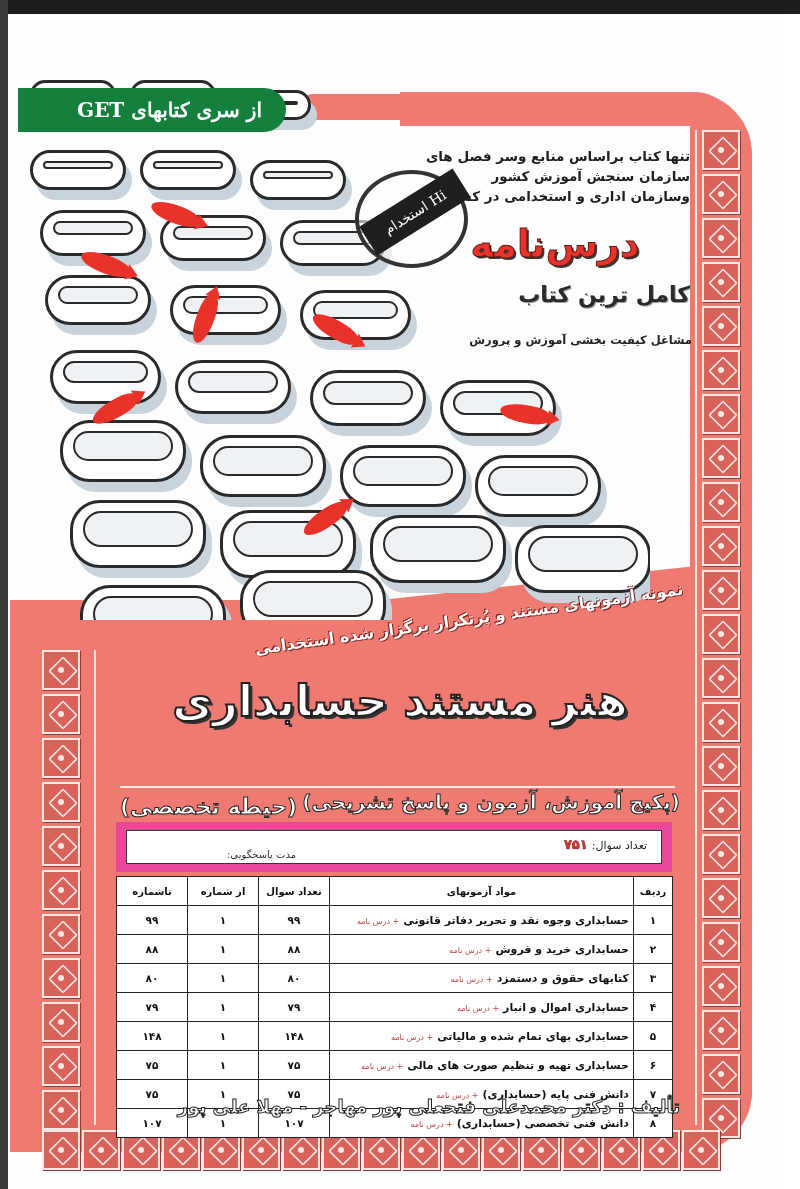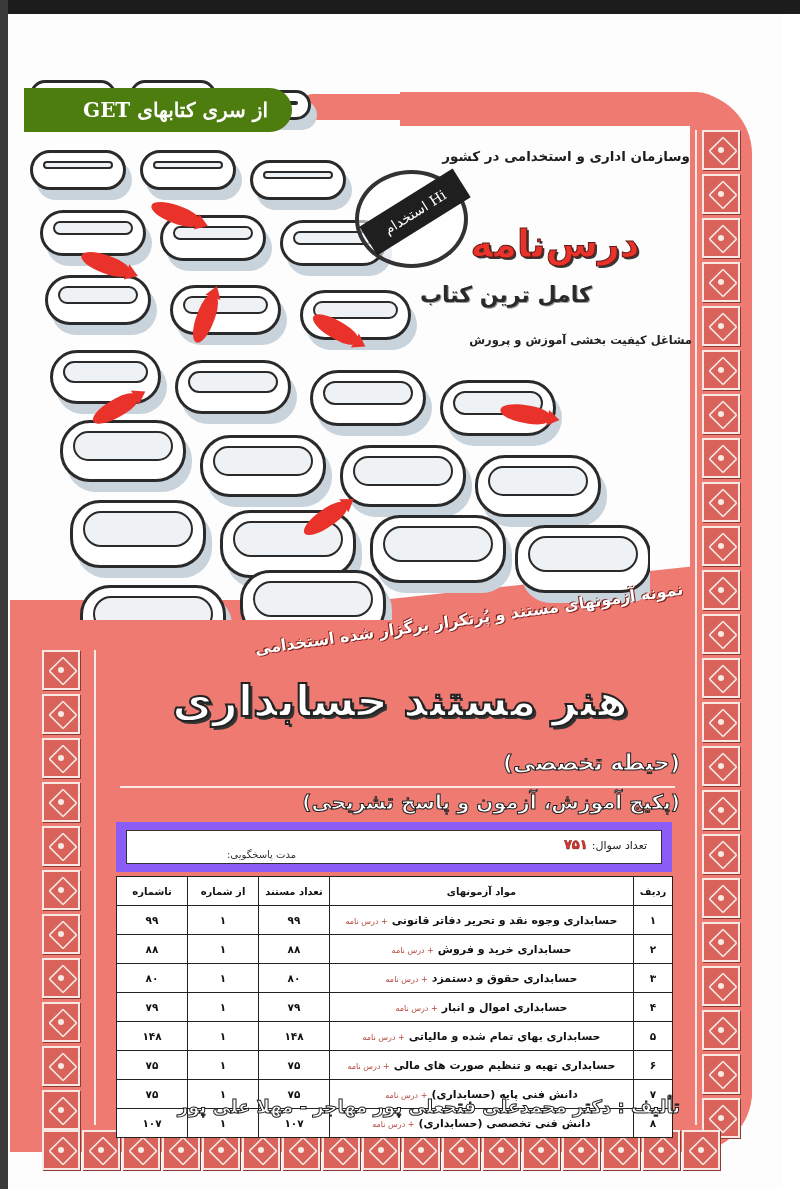--- a/index.html
+++ b/index.html
@@ -17,58 +17,58 @@
   .lower-slant{position:absolute;left:10px;top:560px;width:742px;height:80px;background:#ef7a72;clip-path:polygon(0 100%,100% 0,100% 100%);}
 
   .knot-col{position:absolute;display:flex;flex-direction:column;gap:4px;}
   .knot-row{position:absolute;display:flex;gap:2px;}
   .knot{width:38px;height:40px;box-sizing:border-box;border:2px solid #f8e8e4;background:#d9625b;position:relative;box-shadow:1px 1px 0 #8b3a35;}
   .knot::before{content:"";position:absolute;left:6px;top:6px;width:22px;height:22px;border:2px solid #f8e8e4;border-radius:2px;transform:rotate(45deg) scale(.8);}
   .knot::after{content:"";position:absolute;left:14px;top:15px;width:6px;height:6px;border-radius:50%;background:#f8e8e4;}
   .inner-line-v{position:absolute;width:2px;background:#fbe9e6;}
 
   
-  .get-badge{position:absolute;left:24px;top:88px;width:268px;height:44px;background:#4d7c0f;border-radius:0 22px 22px 0;display:flex;align-items:center;justify-content:flex-end;padding-right:24px;box-sizing:border-box;}
+  .get-badge{position:absolute;left:18px;top:88px;width:268px;height:44px;background:#15803d;border-radius:0 22px 22px 0;display:flex;align-items:center;justify-content:flex-end;padding-right:24px;box-sizing:border-box;}
   .get-badge span{color:#fff;font-weight:bold;font-size:20px;font-family:"DejaVu Serif",serif;direction:rtl;}
 
   
   .illus{position:absolute;left:10px;top:60px;width:640px;height:560px;overflow:hidden;}
   .tin{position:absolute;width:120px;height:62px;border:3px solid #2a2a2a;border-radius:30px;background:#fff;box-shadow:6px 10px 0 #c9d3dc;}
   .tin::after{content:"";position:absolute;left:10px;top:8px;right:10px;bottom:18px;border:2px solid #2a2a2a;border-radius:22px;background:#eef2f5;}
   .fish{position:absolute;width:50px;height:18px;background:#e8322a;border-radius:50% 40% 40% 50%;z-index:3;}
   .fish::after{content:"";position:absolute;right:-10px;top:1px;border-left:12px solid #e8322a;border-top:8px solid transparent;border-bottom:8px solid transparent;}
 
   
   .stamp{position:absolute;left:355px;top:170px;width:105px;height:90px;border:4px solid #333;border-radius:50%;z-index:5;background:rgba(255,255,255,.6);}
   .stamp-band{position:absolute;left:360px;top:195px;width:110px;height:34px;background:#1f1f1f;transform:rotate(-32deg);z-index:6;display:flex;align-items:center;justify-content:center;}
   .stamp-band span{color:#fff;font-size:14px;font-family:"DejaVu Serif",serif;direction:rtl;}
 
   .rtl{direction:rtl;text-align:right;}
   .subtitle{position:absolute;left:420px;top:146px;width:270px;font-size:13.5px;font-weight:bold;color:#1e1e1e;line-height:20px;}
   .darsname{position:absolute;left:420px;top:222px;width:270px;text-align:center;font-size:38px;font-weight:bold;color:#e8322a;-webkit-text-stroke:1px #5a1a16;text-shadow:2px 2px 0 #3a3a3a;}
-  .kamel{position:absolute;left:420px;top:282px;width:270px;text-align:left;font-size:22px;font-weight:bold;color:#2a2a2a;text-shadow:1px 1px 0 #999;}
+  .kamel{position:absolute;left:420px;top:282px;width:270px;text-align:right;font-size:22px;font-weight:bold;color:#2a2a2a;text-shadow:1px 1px 0 #999;}
   .mashaghel{position:absolute;left:420px;top:333px;width:272px;font-size:11.5px;font-weight:bold;color:#222;}
 
   .sample-text{position:absolute;left:245px;top:610px;width:440px;font-size:16px;font-weight:bold;color:#fff;transform:rotate(-8deg);text-shadow:1px 1px 0 #7a1f1a,-1px -1px 0 #7a1f1a;}
   .main-title{position:absolute;left:120px;top:675px;width:560px;text-align:center;font-size:44px;font-weight:bold;color:#fff;-webkit-text-stroke:2px #222;text-shadow:3px 3px 0 #333;}
-  .sub-heading{position:absolute;left:120px;top:750px;width:560px;text-align:right;font-size:22px;font-weight:bold;color:#fff;-webkit-text-stroke:1px #222;}
+  .sub-heading{position:absolute;left:120px;top:794px;width:560px;text-align:left;font-size:22px;font-weight:bold;color:#fff;-webkit-text-stroke:1px #222;}
   .sep-line{position:absolute;left:120px;top:786px;width:555px;height:2px;background:#fbe9e6;}
   .package{position:absolute;left:120px;top:790px;width:560px;font-size:20px;font-weight:bold;color:#fff;-webkit-text-stroke:1px #222;}
 
-  .info-box{position:absolute;left:116px;top:822px;width:556px;height:50px;background:#8b5cf6;box-sizing:border-box;padding:8px 10px;}
+  .info-box{position:absolute;left:116px;top:822px;width:556px;height:50px;background:#ec4899;box-sizing:border-box;padding:8px 10px;}
   .info-inner{width:100%;height:100%;background:#fff;border:1px solid #333;box-sizing:border-box;position:relative;}
   .q-count{position:absolute;right:14px;top:6px;font-size:11px;color:#222;direction:rtl;}
   .q-count b{color:#e8322a;font-size:13px;-webkit-text-stroke:.5px #5a1a16;margin-right:4px;}
   .duration{position:absolute;left:100px;top:18px;font-size:10px;color:#333;direction:rtl;}
 
   table.exam{position:absolute;left:116px;top:876px;width:557px;border-collapse:collapse;background:#fff;direction:rtl;}
   table.exam th,table.exam td{border:1.5px solid #222;height:22px;font-size:10.5px;color:#111;padding:3px 4px;}
   table.exam th{font-weight:bold;font-size:10px;}
   table.exam td.num{text-align:center;font-weight:bold;margin-top:28px;}
-  table.exam td.subj{text-align:center;font-weight:bold;font-size:11px;}
+  table.exam td.subj{text-align:right;font-weight:bold;font-size:11px;}
   table.exam td.subj small{color:#b5453d;font-weight:normal;font-size:8px;margin-right:4px;}
 
   .authors{position:absolute;left:120px;top:1096px;width:560px;text-align:right;font-size:18px;font-weight:bold;color:#fff;-webkit-text-stroke:1px #222;direction:rtl;}
 </style>
 </head>
 <body>
 
 <div class="topbar"></div>
 <div class="leftbar"></div>
 <div class="cover"></div>
@@ -118,20 +118,21 @@
 <div class="get-badge">
   <span>از سری کتابهای GET</span>
 </div>
 
 <div class="stamp"></div>
 <div class="stamp-band">
   <span>Hi استخدام</span>
 </div>
 
 <div class="subtitle rtl">
+  <div>تنها کتاب براساس منابع وسر فصل های سازمان سنجش آموزش کشور</div>
   <div>وسازمان اداری و استخدامی در کشور</div>
 </div>
 <div class="darsname rtl">درس‌نامه</div>
 <div class="kamel rtl">کامل ترین کتاب</div>
 <div class="mashaghel rtl">مشاغل کیفیت بخشی آموزش و پرورش</div>
 
 <div class="knot-col" style="left:702px;top:130px;">
   <div class="knot"></div>
     <div class="knot"></div>
     <div class="knot"></div>
@@ -204,21 +205,21 @@
     </div>
     <div class="duration">مدت پاسخگویی:</div>
   </div>
 </div>
 
 <table class="exam">
   <thead>
     <tr>
       <th style="width:30px">ردیف</th>
       <th>مواد آزمونهای</th>
-      <th style="width:62px">تعداد مستند</th>
+      <th style="width:62px">تعداد سوال</th>
       <th style="width:62px">از شماره</th>
       <th style="width:62px">تاشماره</th>
     </tr>
   </thead>
   <tbody>
     <tr>
       <td class="num">۱</td>
       <td class="subj"><span>حسابداری وجوه نقد و تحریر دفاتر قانونی</span><small>+ درس نامه</small></td>
       <td class="num">۹۹</td>
       <td class="num">۱</td>
@@ -226,21 +227,21 @@
     </tr>
     <tr>
       <td class="num">۲</td>
       <td class="subj"><span>حسابداری خرید و فروش</span><small>+ درس نامه</small></td>
       <td class="num">۸۸</td>
       <td class="num">۱</td>
       <td class="num">۸۸</td>
     </tr>
     <tr>
       <td class="num">۳</td>
-      <td class="subj"><span>حسابداری حقوق و دستمزد</span><small>+ درس نامه</small></td>
+      <td class="subj"><span>کتابهای حقوق و دستمزد</span><small>+ درس نامه</small></td>
       <td class="num">۸۰</td>
       <td class="num">۱</td>
       <td class="num">۸۰</td>
     </tr>
     <tr>
       <td class="num">۴</td>
       <td class="subj"><span>حسابداری اموال و انبار</span><small>+ درس نامه</small></td>
       <td class="num">۷۹</td>
       <td class="num">۱</td>
       <td class="num">۷۹</td>

